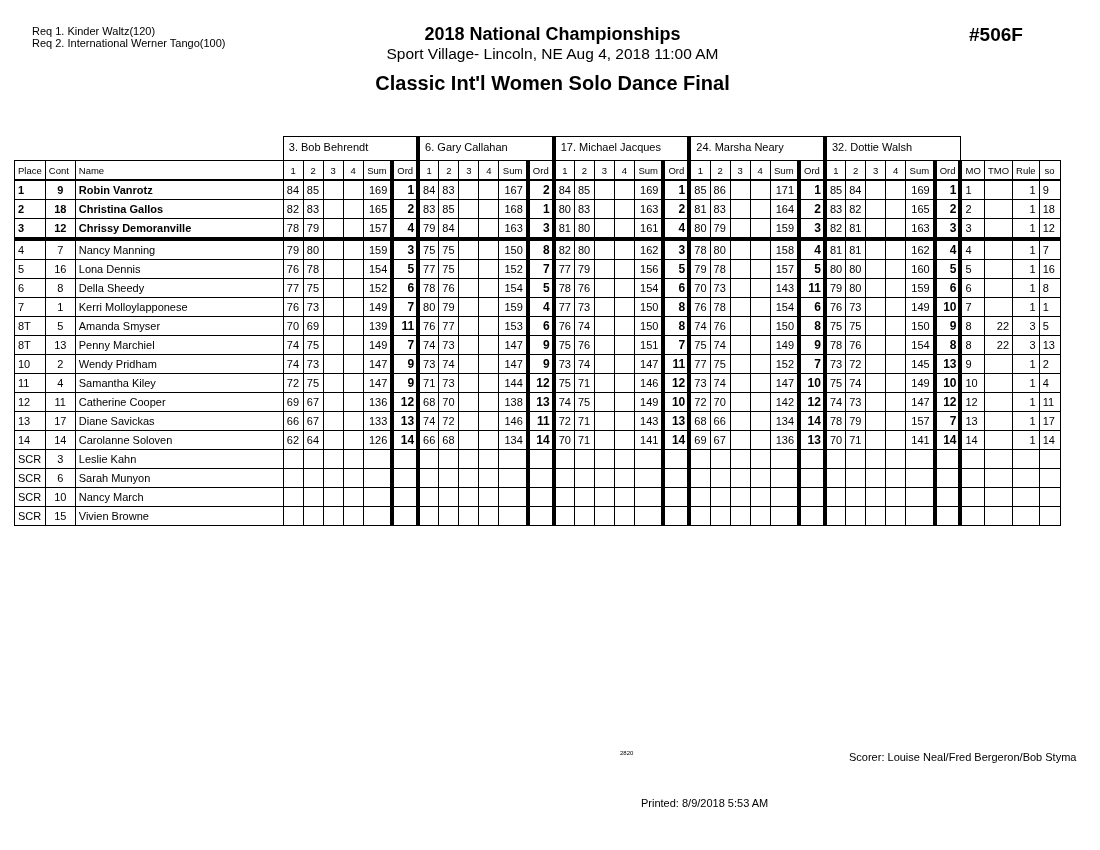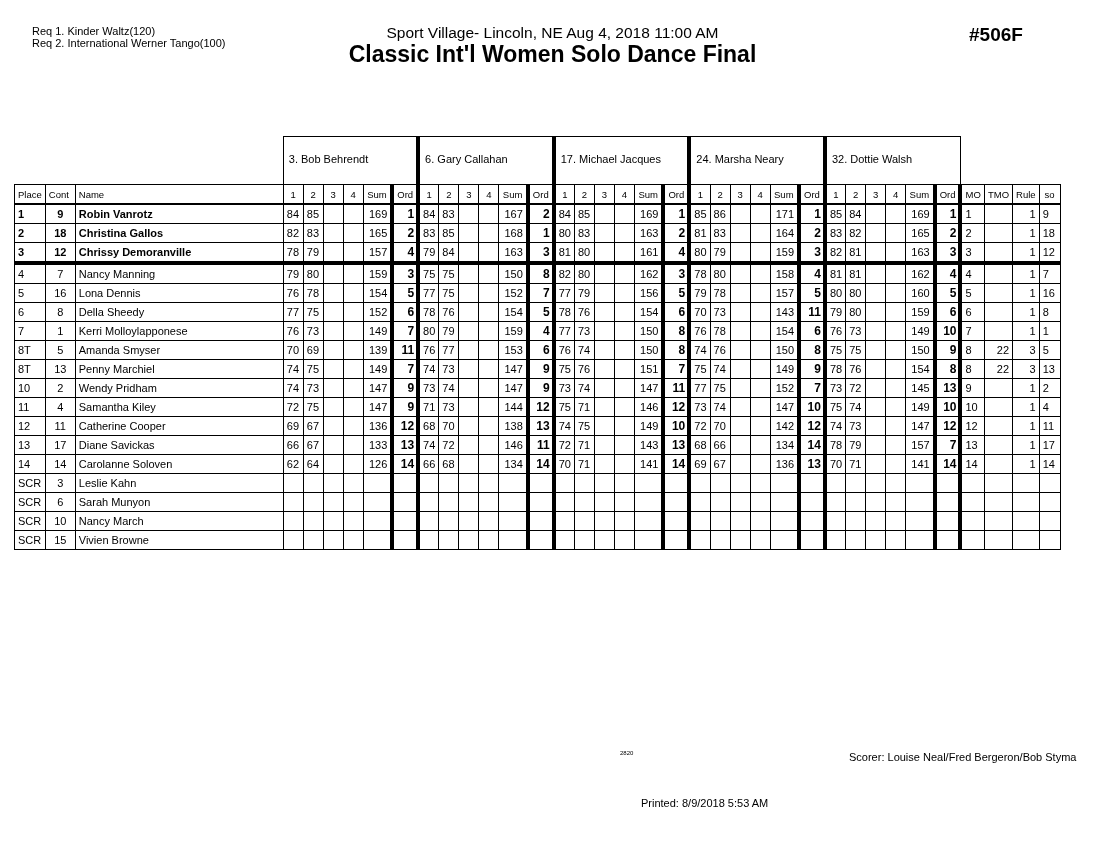--- a/index.html
+++ b/index.html
@@ -1,28 +1,28 @@
 <!DOCTYPE html>
 <html><head>
 <meta charset="utf-8">
 <style>
   html, body { margin:0; padding:0; background:#ffffff; }
   body { width:1100px; height:850px; position:relative; font-family:"Liberation Sans", sans-serif; color:#000; overflow:hidden; }
   .reqs { position:absolute; left:16px; top:25px; font-size:11px; line-height:12px;margin-left:16px; }
   .header-block { position:absolute; left:330px; top:24px; width:445px; text-align:center; }
   .h-title { font-size:18px; font-weight:bold; line-height:21px; }
   .h-venue { font-size:15.5px; line-height:18px; }
-  .h-event { font-size:23px; font-weight:bold; line-height:24px; }
+  .h-event { font-size:20px; font-weight:bold; line-height:24px;margin-top:8px; }
   .h-report { font-size:17.5px; line-height:22px; }
   .event-code { position:absolute; left:969px; top:24px; font-size:19px; font-weight:bold; }
 
   table.score { position:absolute; left:14px; top:136px; border-collapse:collapse; font-size:11px; table-layout:fixed; }
   table.score td { border:1px solid #000; padding:0 3px; height:18px; white-space:nowrap; overflow:hidden; }
   table.score tr.judges td { border:none; height:15px; padding:0; }
-  table.score tr.judges td.jname { border:1px solid #000; border-bottom:none; padding:16px 5px; font-size:11px; height:15px; vertical-align:top; }
+  table.score tr.judges td.jname { border:1px solid #000; border-bottom:none; padding:4px 5px; font-size:11px; height:15px; vertical-align:top; }
   table.score tr.colhdr td { font-size:9.5px; height:18px; border-bottom:2px double #000; border-top:1px solid #000; }
   table.score tr.colhdr td.c { text-align:center; }
   td.num { text-align:center; }
   td.sum { text-align:right; }
   td.ord { font-weight:bold; text-align:right; font-size:12px; padding:0 2px !important; }
   td.thick-l { border-left:4px solid #000 !important; }
   td.thick-r { border-right:4px solid #000 !important; }
   tr.top td { font-weight:bold; }
   tr.top td.sc { font-weight:normal; }
   tr.sep td { border-bottom:4px solid #000 !important; }
@@ -34,20 +34,21 @@
 </style>
 </head>
 <body>
 
 <div class="reqs">
   <div>Req  1.  Kinder Waltz(120)</div>
   <div>Req  2.  International Werner Tango(100)</div>
 </div>
 
 <div class="header-block">
+  <div class="h-title">2018 National Championships</div>
   <div class="h-venue">Sport Village- Lincoln, NE  Aug 4, 2018  11:00 AM</div>
   <div class="h-event">Classic Int'l Women Solo Dance Final</div>
 </div>
 <div class="event-code">#506F</div>
 
 <table class="score" id="score-table">
   <colgroup id="cols">
       <col style="width: 29px;">
       <col style="width: 30px;">
       <col style="width: 208px;">

